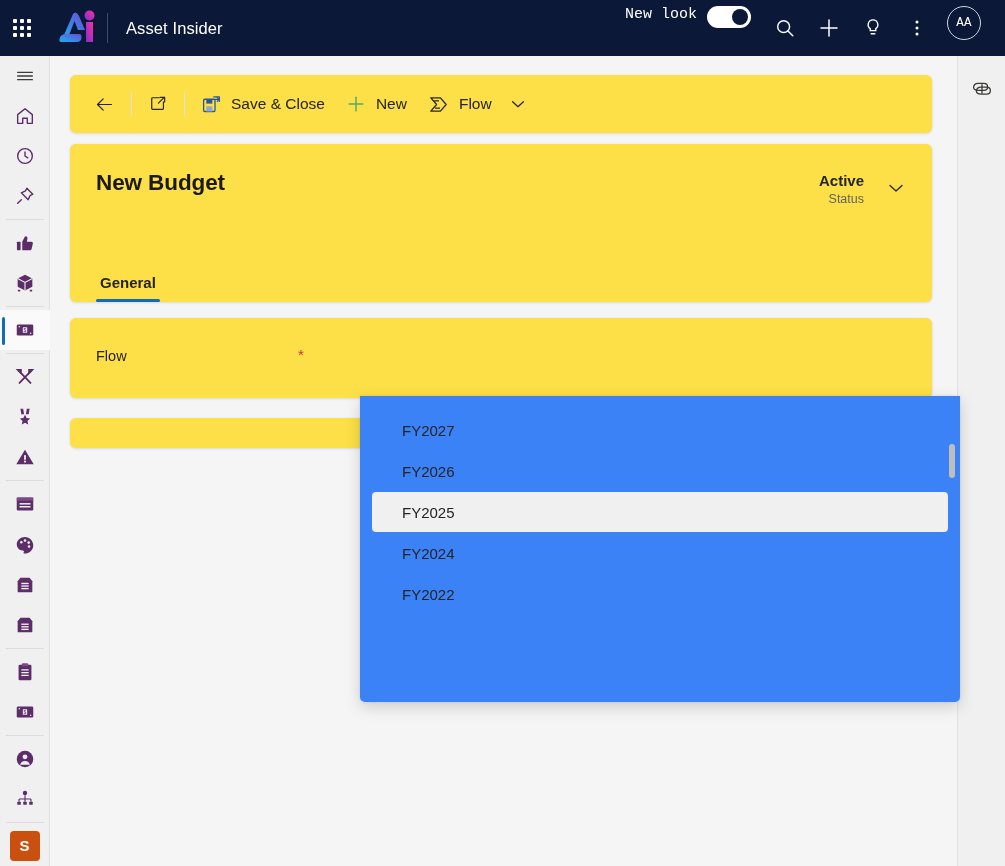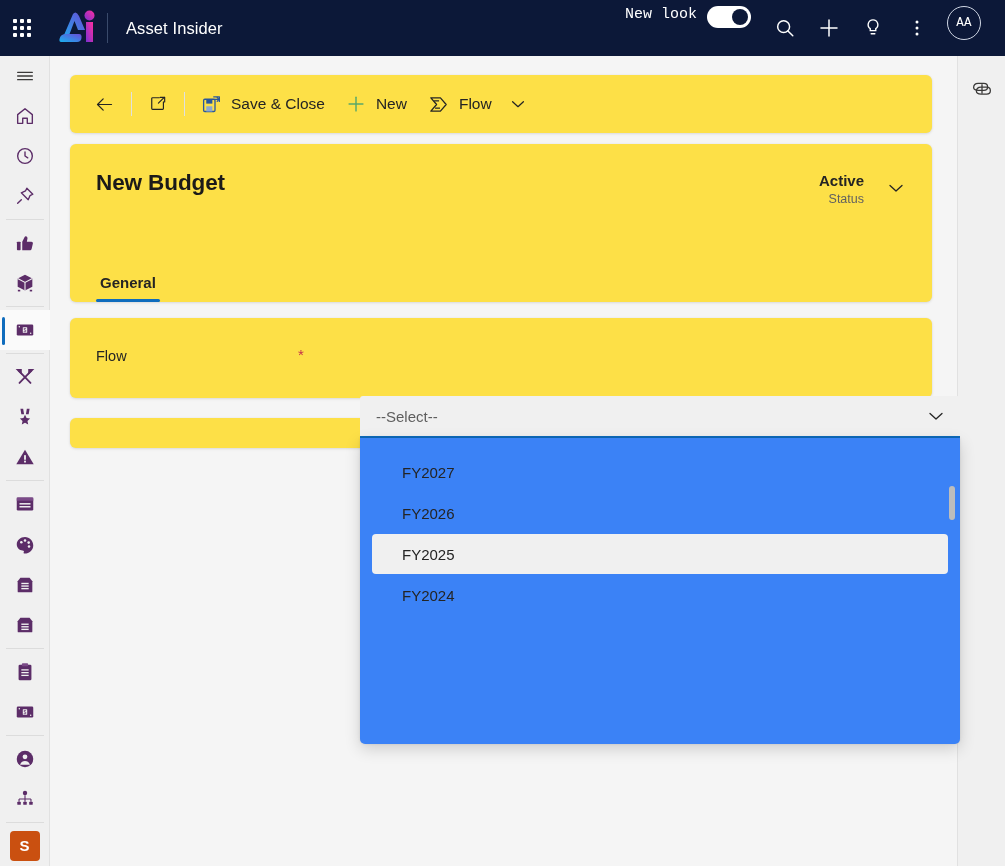--- a/index.html
+++ b/index.html
@@ -536,31 +536,24 @@
 
   <div id="fieldcard" class="card">
     <div id="fieldlabel">Flow</div>
     <div id="reqstar">*</div>
   </div>
 
   <div id="secondcard" class="card"></div>
 
   <div id="combowrap">
 
-    <div id="combobox">
-      <span id="comboplaceholder">--Select--</span>
-      <span id="combochev">
-        <svg width="20" height="20" viewBox="0 0 20 20" stroke="#242424" stroke-width="1.3" fill="none" stroke-linecap="round" stroke-linejoin="round">
-          <polyline points="4,7.5 10,13 16,7.5"></polyline>
-        </svg>
-      </span>
-    </div>
 
     <div id="dropdown">
       <div class="opt">FY2027</div>
       <div class="opt">FY2026</div>
       <div class="opt hovered">FY2025</div>
       <div class="opt">FY2024</div>
+      <div class="opt">FY2022</div>
       <div id="dd-scrollbar"></div>
     </div>
   </div>
 
 </div>
 
 </body></html>

